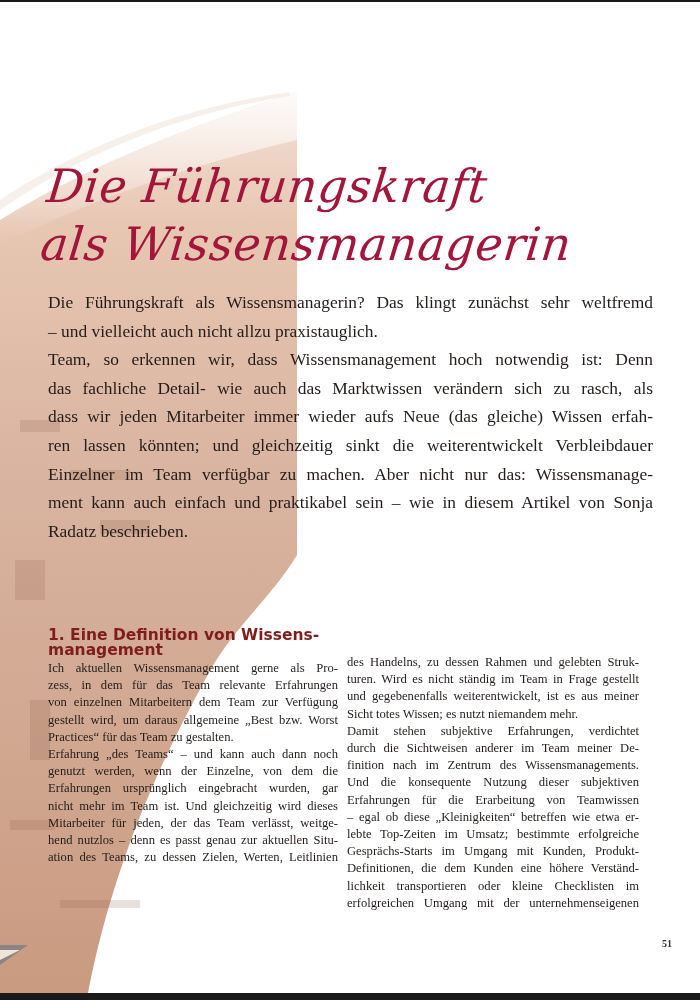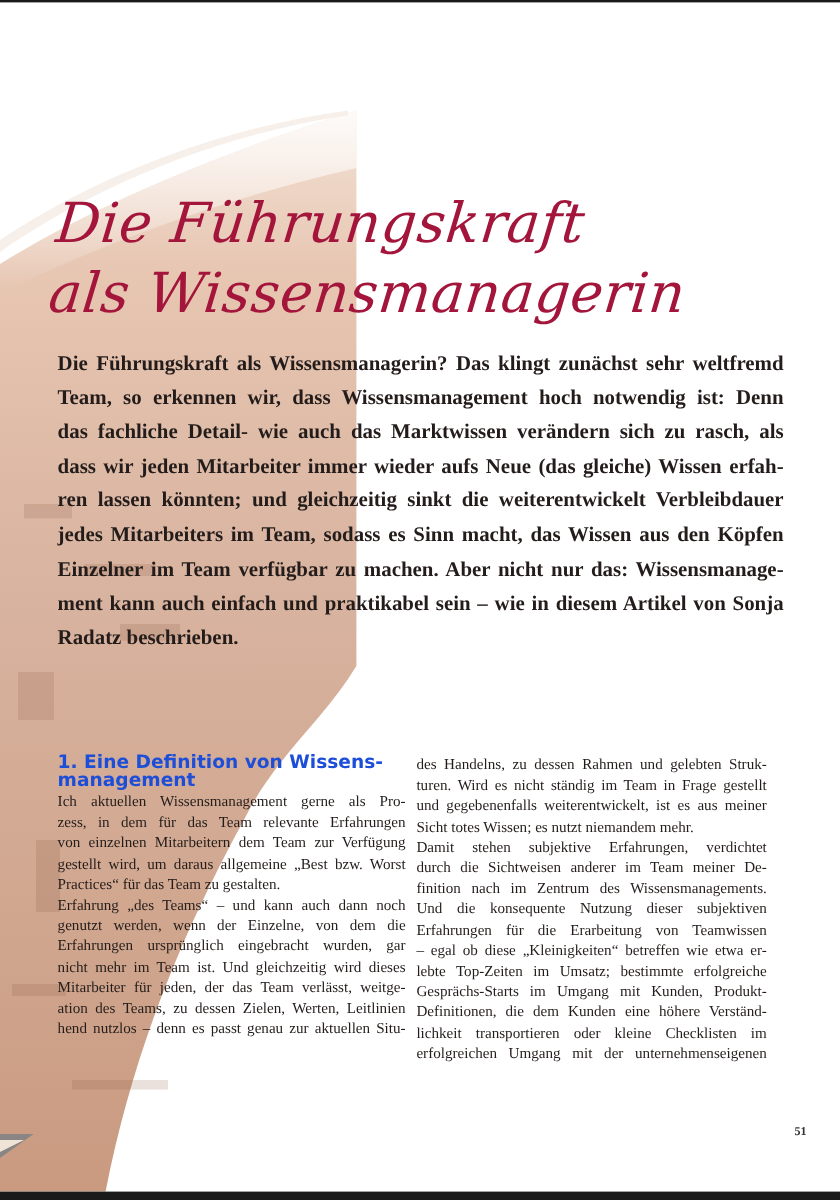--- a/index.html
+++ b/index.html
@@ -20,36 +20,35 @@
     letter-spacing: 0.5px;
     transform: skewX(-6deg);
     transform-origin: left top;
   }
   .title div { white-space: nowrap; }
   .intro {
     position: absolute; left: 48px; top: 288px; width: 605px;
     font-family: "Liberation Serif", "DejaVu Serif", serif;
     font-size: 17.4px; line-height: 28.6px; text-align: justify;
     color: #231c1a;
-    font-weight: bold;
   }
   .intro .line { display: block; text-align: justify; text-align-last: justify; white-space: nowrap; }
   .intro .line.last { text-align-last: left; }
   .col {
     position: absolute; top: 628px; width: 290px;
     font-family: "Liberation Serif", "DejaVu Serif", serif;
     font-size: 12.6px; line-height: 17.2px; color: #231c1a;
   }
   .col-left { left: 48px; }
-  .col-right { left: 347px; top: 629px; width: 292px; }
+  .col-right { left: 347px; top: 654px; width: 292px; }
   .col .line { display: block; text-align: justify; text-align-last: justify; white-space: nowrap; }
   .col .line.last { text-align-last: left; }
   .section-heading {
     font-family: "DejaVu Sans", "Liberation Sans", sans-serif;
-    font-weight: bold; color: #1d4ed8;
+    font-weight: bold; color: #7f1d1d;
     font-size: 15.5px; line-height: 14.5px; margin: 0 0 3px 0;
   }
   .page-number {
     position: absolute; left: 622px; top: 938px;
     font-family: "Liberation Serif", serif; font-size: 10px; font-weight: bold; color: #333; padding-left: 40px;
   }
 </style>
 </head>
 <body>
 
@@ -85,47 +84,47 @@
   <path d="M0,950 L20,950 L0,960 Z" fill="#efe4d6"></path>
 </svg>
 
 <div class="title">
   <div>Die Führungskraft</div>
   <div style="margin-top:2px;">als Wissensmanagerin</div>
 </div>
 
 <div class="intro">
   <span class="line">Die Führungskraft als Wissensmanagerin? Das klingt zunächst sehr weltfremd</span>
+  <span class="line last">– und vielleicht auch nicht allzu praxistauglich.</span>
   <span class="line">Team, so erkennen wir, dass Wissensmanagement hoch notwendig ist: Denn</span>
   <span class="line">das fachliche Detail- wie auch das Marktwissen verändern sich zu rasch, als</span>
   <span class="line">dass wir jeden Mitarbeiter immer wieder aufs Neue (das gleiche) Wissen erfah-</span>
   <span class="line">ren lassen könnten; und gleichzeitig sinkt die  weiterentwickelt Verbleibdauer</span>
-  <span class="line">jedes Mitarbeiters im Team, sodass es Sinn macht, das Wissen aus den Köpfen</span>
   <span class="line">Einzelner im Team verfügbar zu machen. Aber nicht nur das: Wissensmanage-</span>
   <span class="line">ment kann auch einfach und praktikabel sein – wie in diesem Artikel von Sonja</span>
   <span class="line last">Radatz beschrieben.</span>
 </div>
 
 <div class="col col-left">
   <div class="section-heading">
     <div>1. Eine Definition von Wissens-</div>
     <div>management</div>
   </div>
   <span class="line">Ich aktuellen Wissensmanagement gerne als Pro-</span>
   <span class="line">zess, in dem für das Team relevante Erfahrungen</span>
   <span class="line">von einzelnen Mitarbeitern dem Team zur Verfügung</span>
   <span class="line">gestellt wird, um daraus allgemeine „Best bzw. Worst</span>
   <span class="line last">Practices“ für das Team zu gestalten.</span>
   <span class="line">Erfahrung „des Teams“ – und kann auch dann noch</span>
   <span class="line">genutzt werden, wenn der Einzelne, von dem die</span>
   <span class="line">Erfahrungen ursprünglich eingebracht wurden, gar</span>
   <span class="line">nicht mehr im Team ist. Und gleichzeitig wird dieses</span>
   <span class="line">Mitarbeiter für jeden, der das Team verlässt, weitge-</span>
+  <span class="line">hend nutzlos – denn es passt genau zur aktuellen Situ-</span>
   <span class="line">ation des Teams, zu dessen Zielen, Werten, Leitlinien</span>
-  <span class="line">hend nutzlos – denn es passt genau zur aktuellen Situ-</span>
 </div>
 
 <div class="col col-right">
   <span class="line">des Handelns, zu dessen Rahmen und gelebten Struk-</span>
   <span class="line">turen. Wird es nicht ständig im Team in Frage gestellt</span>
   <span class="line">und gegebenenfalls weiterentwickelt, ist es aus meiner</span>
   <span class="line last">Sicht totes Wissen; es nutzt niemandem mehr.</span>
   <span class="line">Damit stehen subjektive Erfahrungen, verdichtet</span>
   <span class="line">durch die Sichtweisen anderer im Team meiner De-</span>
   <span class="line">finition nach im Zentrum des Wissensmanagements.</span>

